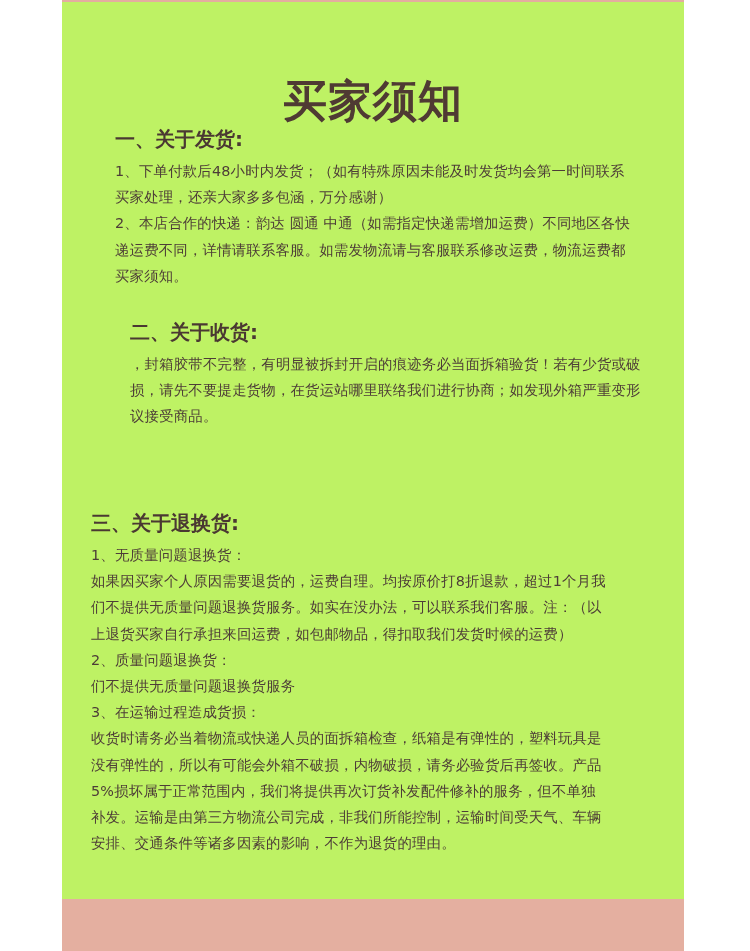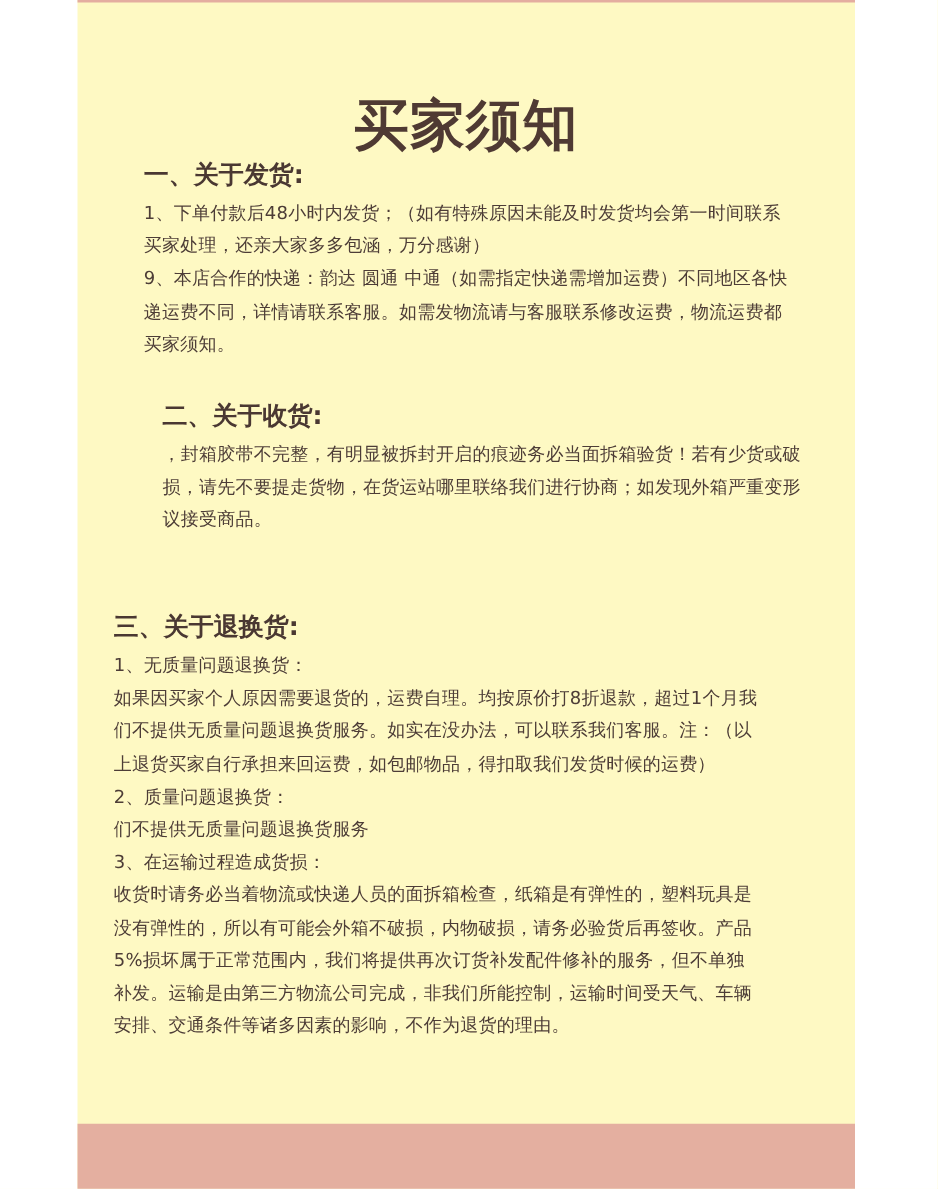--- a/index.html
+++ b/index.html
@@ -1,46 +1,46 @@
 <!DOCTYPE html>
 <html><head>
   <meta charset="utf-8">
   <style>
     html, body { margin: 0; padding: 0; background: #ffffff; }
     body { width: 750px; height: 951px; position: relative; overflow: hidden;
            font-family: "DejaVu Sans", "Liberation Sans", sans-serif; }
     .panel { position: absolute; left: 62px; top: 0; width: 622px; height: 951px;
-             background: #fef9c3; }
+             background: #bef264; }
     .top-strip { position: absolute; left: 0; top: 0; width: 100%; height: 2px; background: #e4ada0; }
     .bottom-band { position: absolute; left: 0; top: 899px; width: 100%; height: 52px; background: #e4afa0; }
     .title { position: absolute; left: 0; top: 42px; width: 100%; text-align: center;
              font-size: 44px; font-weight: bold; color: #4f3a33; letter-spacing: 1px; line-height: 60px; }
     .content { position: absolute; left: 29px; top: 0; width: 570px; color: #4a3a34; }
     .section { position: absolute; left: 0; width: 570px; }
     .section-heading { font-size: 20px; font-weight: bold; color: #4a3832; line-height: 30px; margin: 0 0 4px 0; }
     .para { font-size: 14.4px; line-height: 26.2px; color: #4d3d37; margin: 0; letter-spacing: 0.2px; }
     #sec1 { top: 124px; margin-left: 24px; }
     #sec2 { top: 317px; margin-left: 39px; }
-    #sec3 { top: 486px; }
+    #sec3 { top: 508px; }
   </style>
 </head>
 <body>
 
 <div class="panel">
   <div class="top-strip"></div>
 
   <h1 class="title">买家须知</h1>
 
   <div class="content">
 
     <div class="section" id="sec1">
       <div class="section-heading">一、关于发货:</div>
       <p class="para">1、下单付款后48小时内发货；（如有特殊原因未能及时发货均会第一时间联系</p>
       <p class="para">买家处理，还亲大家多多包涵，万分感谢）</p>
-      <p class="para">9、本店合作的快递：韵达 圆通 中通（如需指定快递需增加运费）不同地区各快</p>
+      <p class="para">2、本店合作的快递：韵达 圆通 中通（如需指定快递需增加运费）不同地区各快</p>
       <p class="para">递运费不同，详情请联系客服。如需发物流请与客服联系修改运费，物流运费都</p>
       <p class="para">买家须知。</p>
     </div>
 
     <div class="section" id="sec2">
       <div class="section-heading">二、关于收货:</div>
       <p class="para">，封箱胶带不完整，有明显被拆封开启的痕迹务必当面拆箱验货！若有少货或破</p>
       <p class="para">损，请先不要提走货物，在货运站哪里联络我们进行协商；如发现外箱严重变形</p>
       <p class="para">议接受商品。</p>
     </div>

